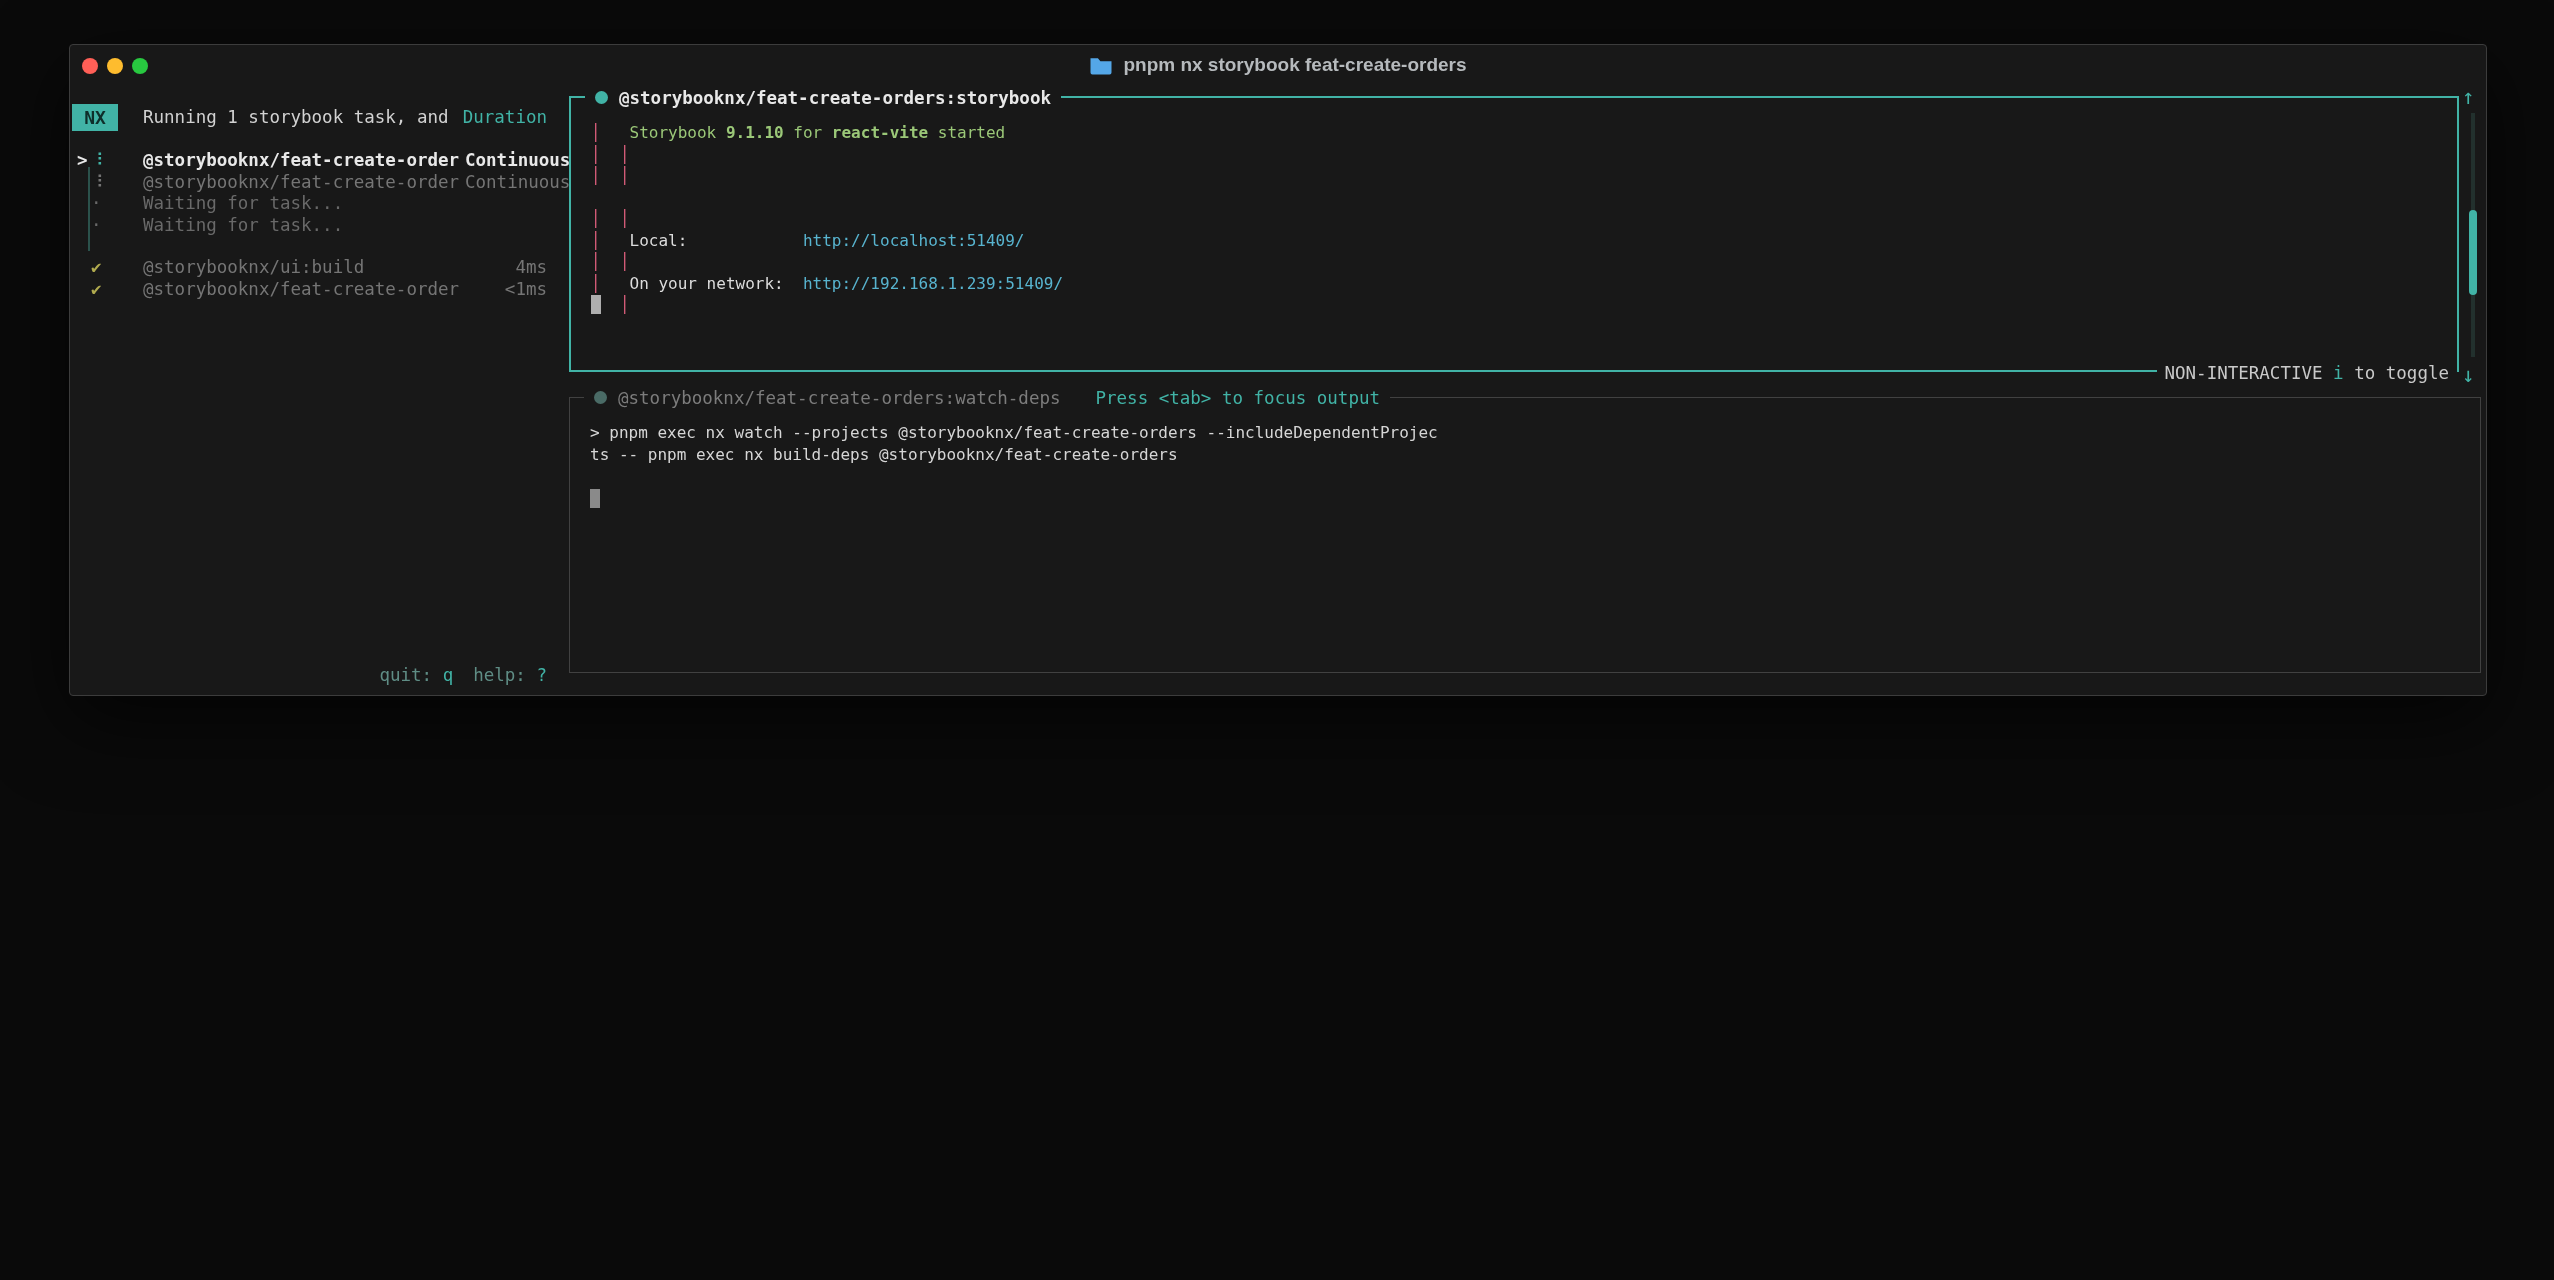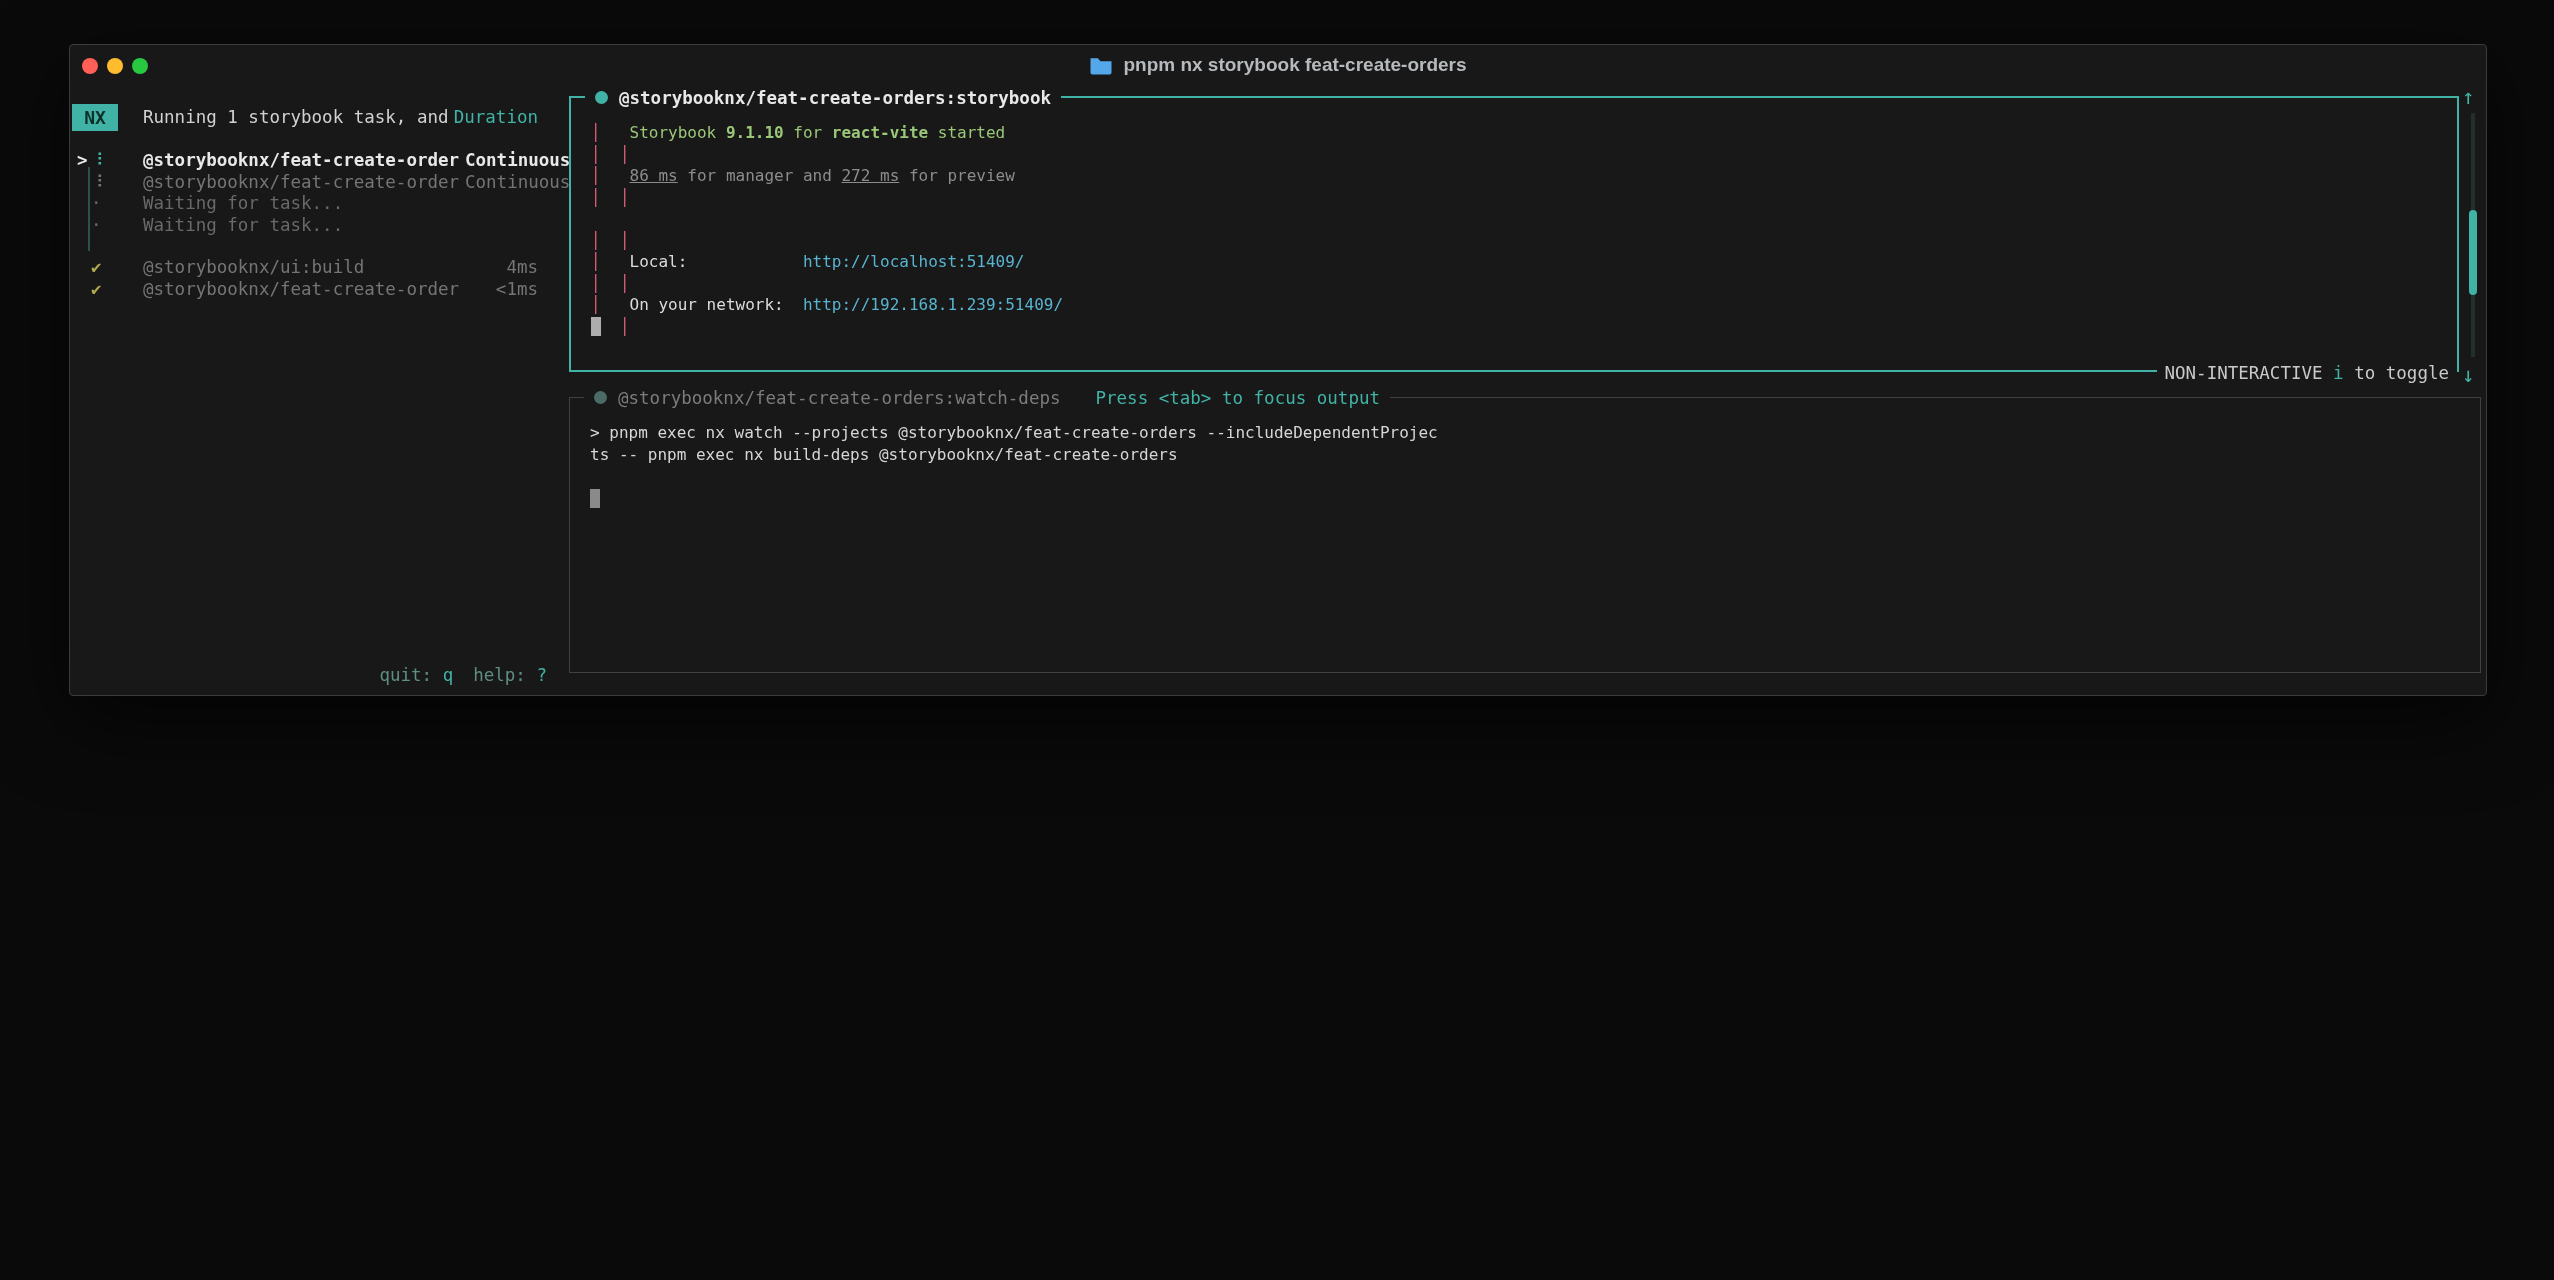--- a/index.html
+++ b/index.html
@@ -18,21 +18,21 @@
               font-family:"Liberation Sans",sans-serif;font-weight:bold;font-size:19px;color:#b6babd}
   
   .lp-badge{position:absolute;left:2px;top:59px;width:46px;height:27px;line-height:27px;text-align:center;
             background:var(--accent,#41b3a6);color:#0e2e2a;font-weight:bold;font-size:18px}
   .lp-row{position:absolute;left:0;width:477px;height:22px;font-size:17.5px;line-height:22px}
   .col{position:absolute;white-space:pre;top:0}
   .col-marker{left:7px}
   .col-spin{left:21px}
   .col-name{left:73px}
   .col-status{left:395px}
-  .col-dur{right:9px;text-align:right}
+  .col-dur{right:0;text-align:right}
   .tree-line{position:absolute;left:18px;top:122px;width:2px;height:84px;background:#2b524c}
   .lp-footer{position:absolute;left:73px;top:620px;width:404px;text-align:right;font-size:17.5px;white-space:pre}
   .hint-label{color:#5f8d85}
   .hint-key{color:var(--accent,#41b3a6)}
   .gap2{display:inline-block;width:20px}
   
   .bold-white{color:#e8e8e8;font-weight:bold}
   .summary{color:#d2d2d2}
   .dim{color:#757575}
   .dim2{color:#696969}
@@ -134,21 +134,20 @@
     <div class="lp-footer"><span class="hint-label">quit:</span> <span class="hint-key">q</span><span class="gap2"></span><span class="hint-label">help:</span> <span class="hint-key">?</span></div>
 
     <div class="pane pane-top">
       <div class="pane-header">
         <span class="dot accent-dot"></span>
         <span class="pane-title-top">@storybooknx/feat-create-orders:storybook</span>
       </div>
       <div class="pane-body">
           <div class="tline"><span class="c-pink">│</span><span class="c-fg">   </span><span class="c-green">Storybook </span><span class="c-greenB">9.1.10</span><span class="c-green"> for </span><span class="c-greenB">react-vite</span><span class="c-green"> started</span></div>
           <div class="tline"><span class="c-pink">│  │</span></div>
-          <div class="tline"><span class="c-pink">│</span><span class="c-fg">   </span><span class="c-grayU">86 ms</span><span class="c-gray"> for manager and </span><span class="c-grayU">272 ms</span><span class="c-gray"> for preview</span></div>
           <div class="tline"><span class="c-pink">│  │</span></div>
           <div class="tline"></div>
           <div class="tline"><span class="c-pink">│  │</span></div>
           <div class="tline"><span class="c-pink">│</span><span class="c-fg">   </span><span class="c-white">Local:</span><span class="c-fg">            </span><span class="c-link">http://localhost:51409/</span></div>
           <div class="tline"><span class="c-pink">│  │</span></div>
           <div class="tline"><span class="c-pink">│</span><span class="c-fg">   </span><span class="c-white">On your network:</span><span class="c-fg">  </span><span class="c-link">http://192.168.1.239:51409/</span></div>
           <div class="tline"><span class="c-cursor"> </span><span class="c-fg">  </span><span class="c-pink">│</span></div>
         </div>
       <div class="pane-foot"><span>NON-INTERACTIVE </span><span class="accent">i</span><span> to toggle</span></div>
     </div>

